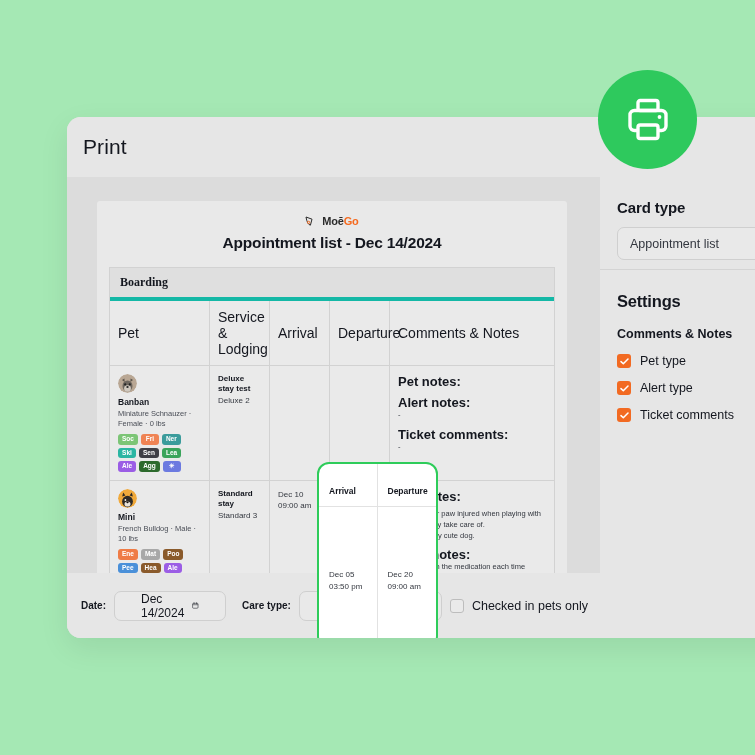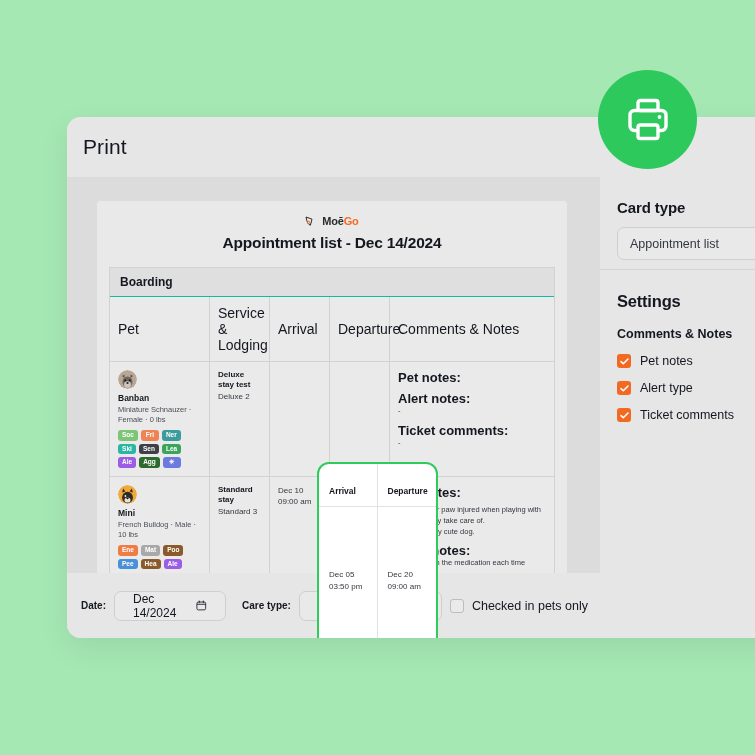--- a/index.html
+++ b/index.html
@@ -75,21 +75,22 @@
   .tbl {
     margin: 15px 12px 0 12px;
     border: 1px solid #d2d2d2;
     border-bottom: none;
     background: #eaeaea;
   }
   .tbl-section {
     padding: 7px 10px;
     font-size: 12px; font-weight: 700; color: #14171f;
     background: #dfdfdf;
-    border-bottom: 1px solid #14b8a6;
+    border-bottom: 4px solid #14b8a6;
+    font-family: Liberation Serif, serif;
   }
   .row {
     display: flex;
     border-bottom: 1px solid #d2d2d2;
   }
   .cell {
     border-right: 1px solid #d2d2d2;
     padding: 8px 8px;
     font-size: 8px;
     color: #33373f;
@@ -215,21 +216,21 @@
     display: flex; align-items: center;
     padding-left: 14px;
     gap: 8px;
   }
   .f-lbl { font-size: 10px; font-weight: 700; color: #14171f; }
   .f-field {
     height: 30px;
     border: 1px solid #cfcfcf; border-radius: 7px;
     background: #e9e9e9;
     display: flex; align-items: center; gap: 8px;
-    padding: 0 18px;
+    padding: 0 26px;
     font-size: 12px; color: #14171f;
   }
   .f-date { width: 112px; justify-content: space-between; }
   .f-care { width: 143px; justify-content: space-between; }
   .f-chk {
     width: 14px; height: 14px; border-radius: 3px;
     border: 1.5px solid #bdbdbd; background: #eaeaea;
     flex: 0 0 auto;
   }
   .f-chk-lbl { font-size: 12.5px; color: #14171f; }
@@ -433,21 +434,21 @@
       <div style="margin-top:32px">
         <div class="settings-h">Settings</div>
         <div class="group-h">Comments &amp; Notes</div>
 
         <div class="chk-row">
           <span class="chk">
             <svg width="9" height="7" viewBox="0 0 9 7">
                 <path d="M1 3.6 L3.3 5.8 L8 1" fill="none" stroke="#fff" stroke-width="1.5" stroke-linecap="round" stroke-linejoin="round"></path>
               </svg>
           </span>
-          <span class="chk-lbl">Pet notes</span>
+          <span class="chk-lbl">Pet type</span>
         </div>
 
         <div class="chk-row">
           <span class="chk">
             <svg width="9" height="7" viewBox="0 0 9 7">
                 <path d="M1 3.6 L3.3 5.8 L8 1" fill="none" stroke="#fff" stroke-width="1.5" stroke-linecap="round" stroke-linejoin="round"></path>
               </svg>
           </span>
           <span class="chk-lbl">Alert type</span>
         </div>

